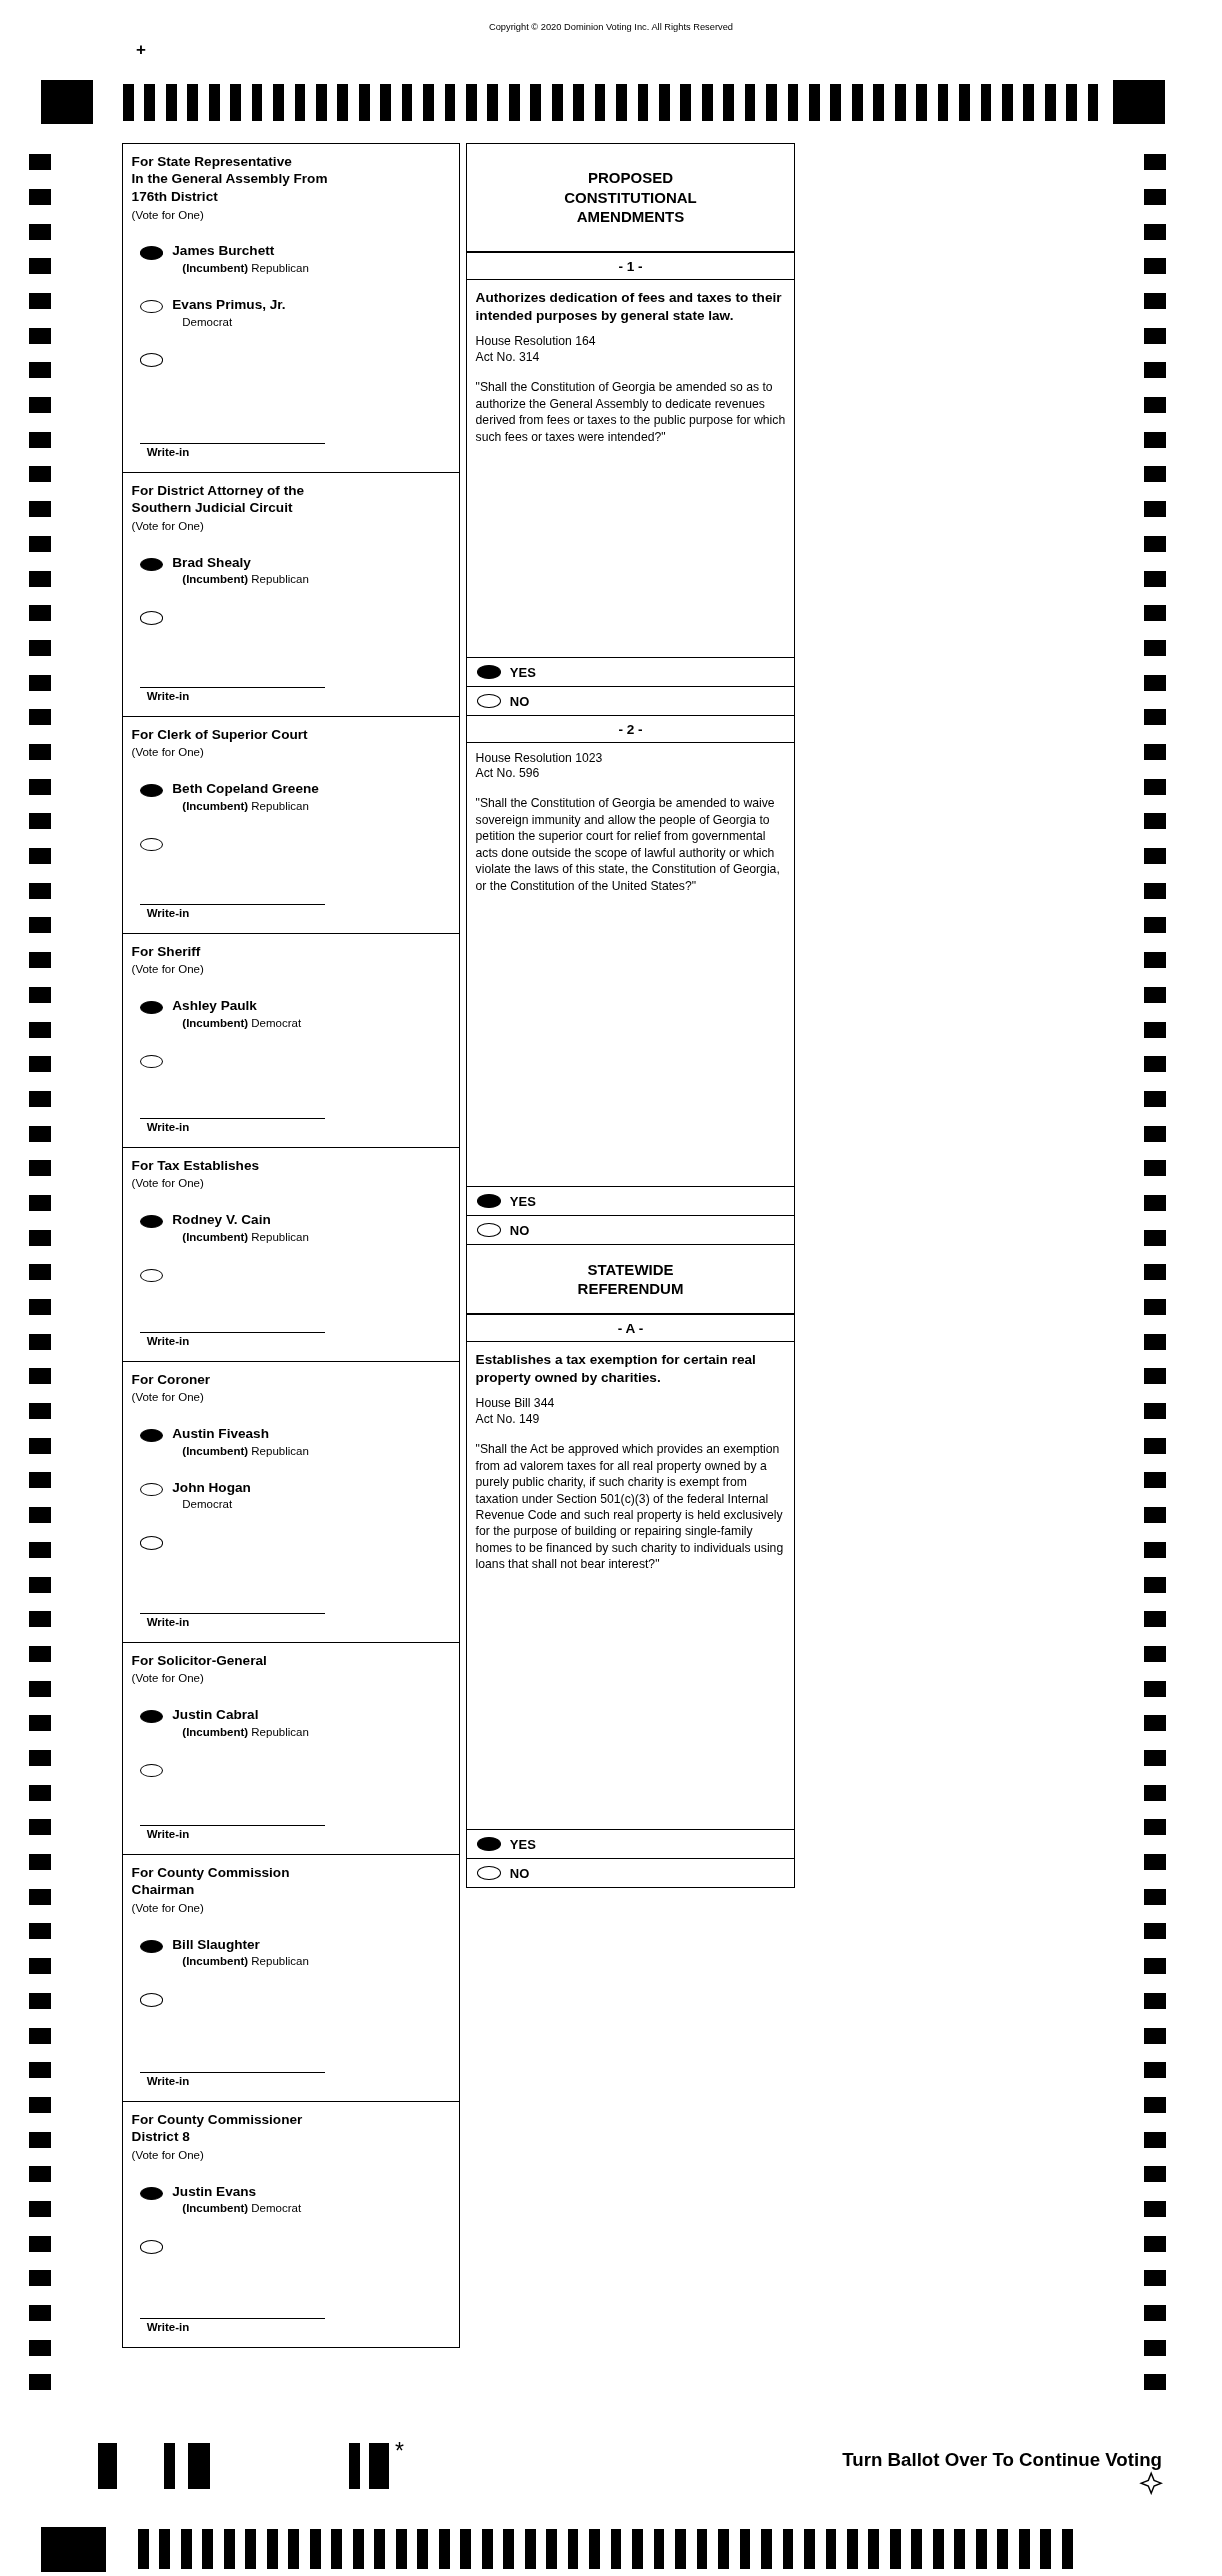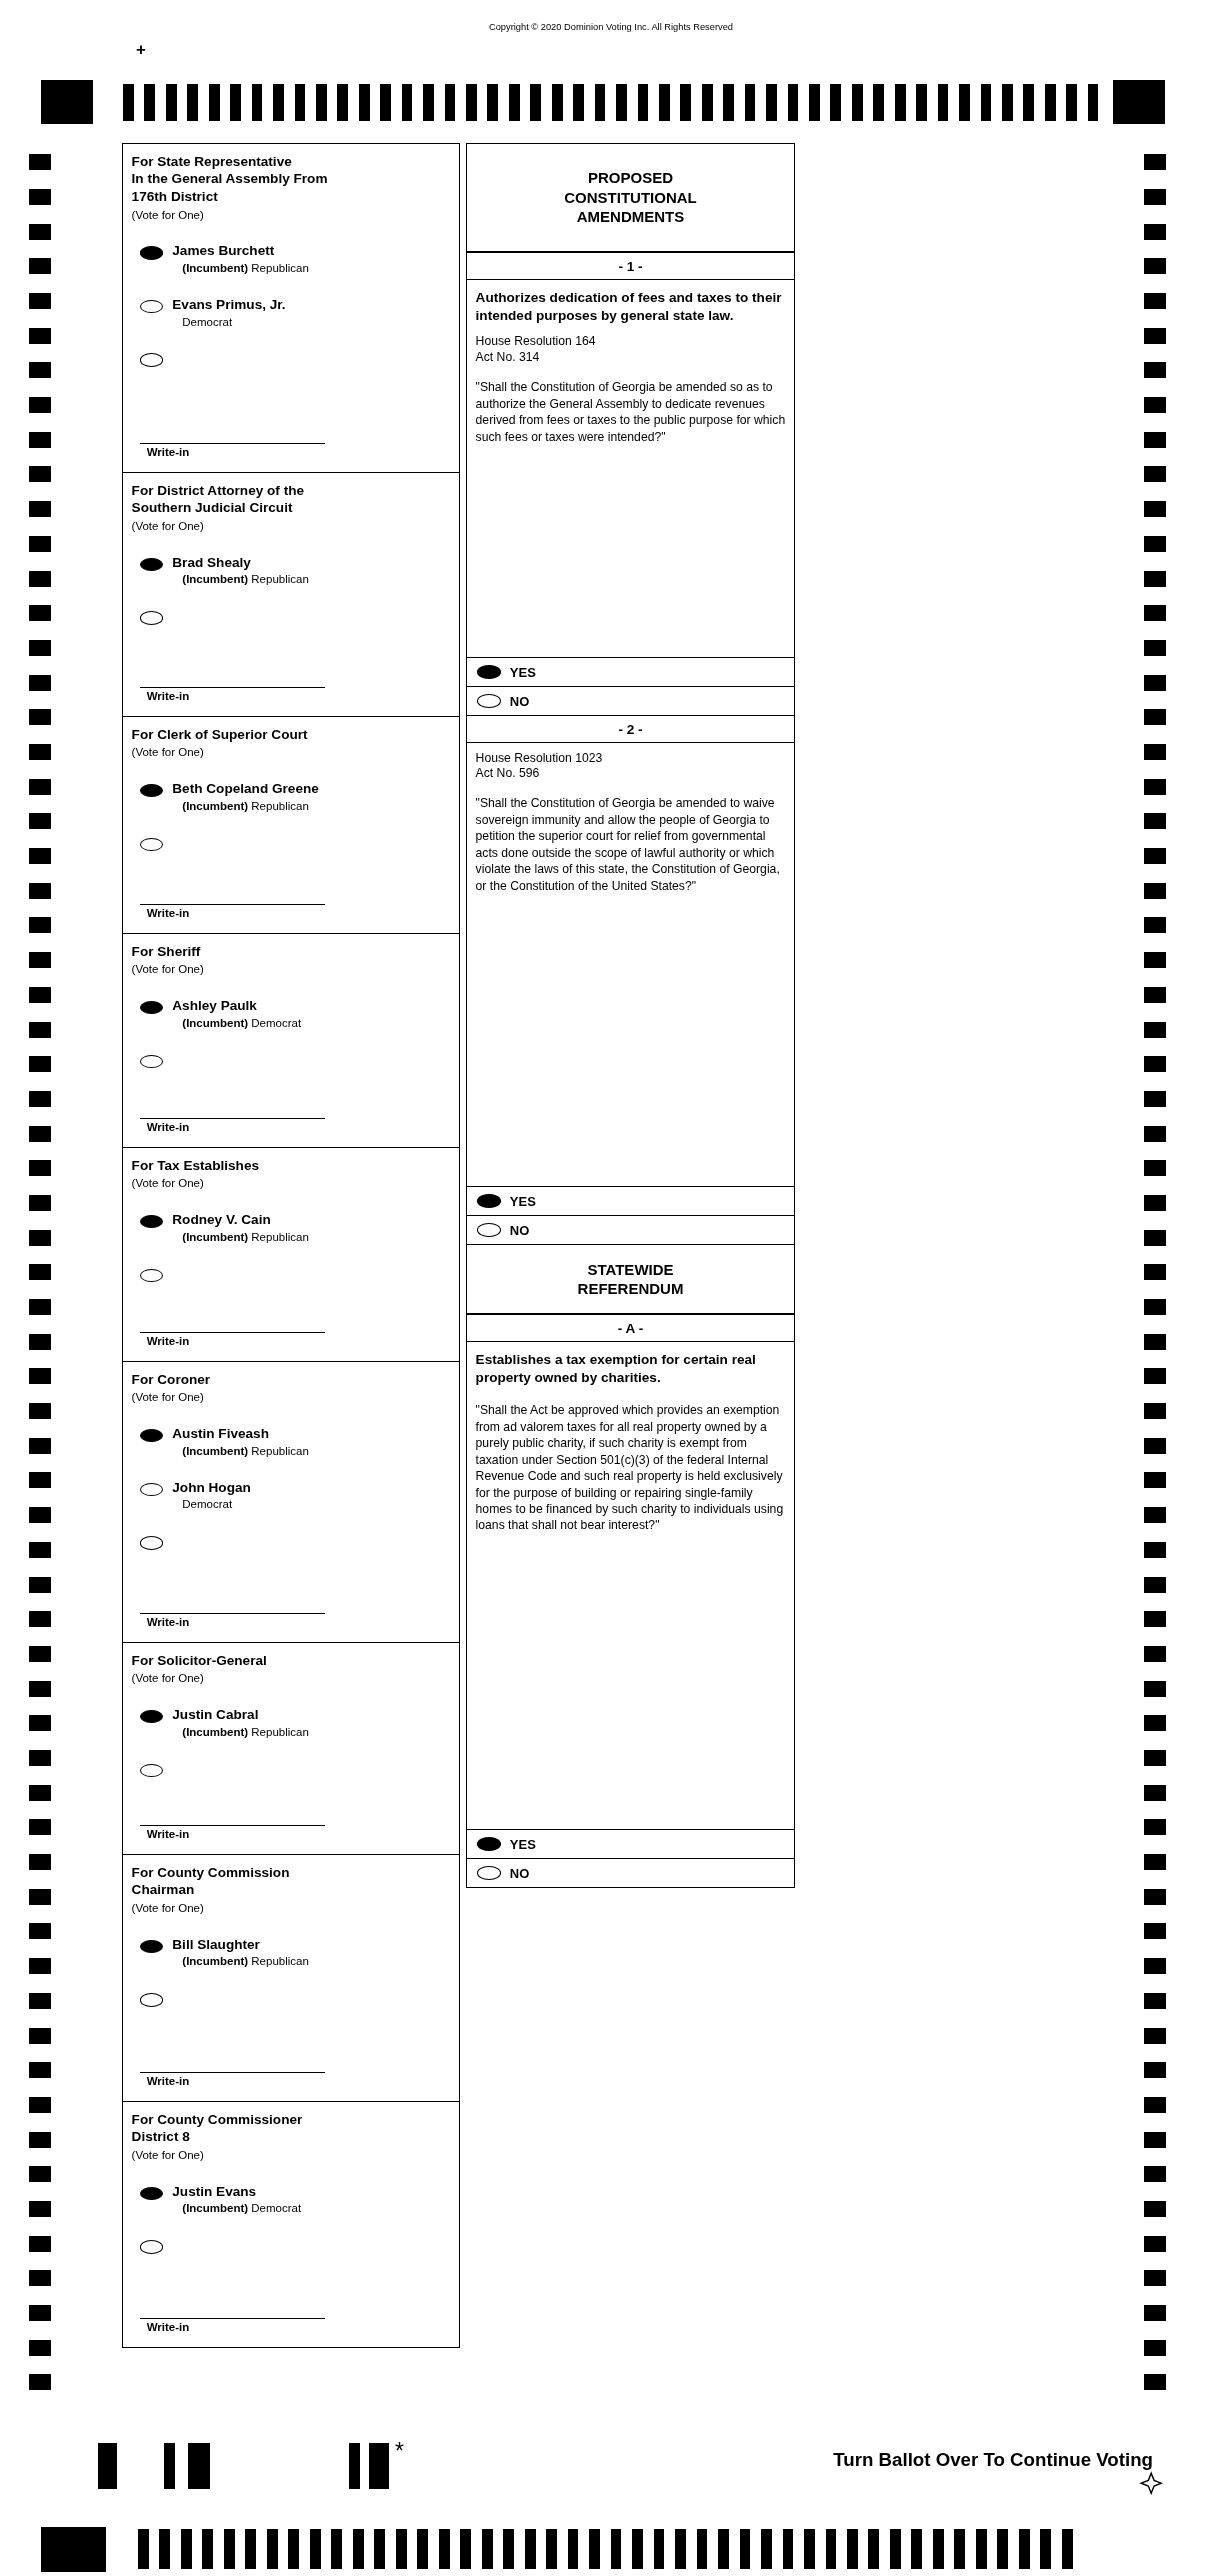--- a/index.html
+++ b/index.html
@@ -60,21 +60,21 @@
   #measure-col section:nth-of-type(4){min-height:70px}
   #measure-col section:nth-of-type(5){min-height:572px}
   .mnum{text-align:center;font-weight:bold;font-size:13.6px;padding:5.7px 0;border-bottom:1.4px solid #000}
   .msummary{font-weight:bold;font-size:13.6px;line-height:1.3;padding:8.6px 8.6px 2.9px}
   .mcite{font-size:12.2px;line-height:1.3;padding:7.2px 8.6px 0}
   .mquestion{font-size:12.2px;line-height:1.35;padding:13px 8.6px 7.2px}
   .opt{display:flex;align-items:center;gap:9.3px;padding:6.5px 0 6.5px 10px;border-top:1.4px solid #000}
   .opt .oval{margin-top:0}
   .opt-label{font-weight:bold;font-size:13px}
   
-  .turn-text{position:absolute;top:2449px;right:69px;font-weight:bold;font-size:18.7px}
+  .turn-text{position:absolute;top:2449px;right:60px;font-weight:bold;font-size:18.7px}
   .fm{position:absolute;background:#000}
   #fm1{left:98px;top:2443px;width:18.7px;height:46px}
   #fm2{left:164px;top:2443px;width:10.8px;height:46px}
   #fm3{left:188px;top:2443px;width:21.5px;height:46px}
   #fm4{left:349px;top:2443px;width:10.8px;height:46px}
   #fm5{left:369px;top:2443px;width:20px;height:46px}
   .fm-asterisk{position:absolute;left:395px;top:2438px;font-size:23px}
   #reg-diamond{position:absolute;left:1139px;top:2471px}
 </style>
 </head>
@@ -584,20 +584,24 @@
         <span class="opt-label">NO</span>
       </div>
     </section>
     <section class="mhdr">
       <div>STATEWIDE</div>
       <div>REFERENDUM</div>
     </section>
     <section class="measure">
       <div class="mnum">- A -</div>
       <div class="msummary">Establishes a tax exemption for certain real property owned by charities.</div>
+      <div class="mcite">
+        <div>House Bill 344</div>
+        <div>Act No. 149</div>
+      </div>
       <div class="mquestion">"Shall the Act be approved which provides an exemption from ad valorem taxes for all real property owned by a purely public charity, if such charity is exempt from taxation under Section 501(c)(3) of the federal Internal Revenue Code and such real property is held exclusively for the purpose of building or repairing single-family homes to be financed by such charity to individuals using loans that shall not bear interest?"</div>
       <div class="spacer"></div>
       <div class="opt">
         <span class="oval filled"></span>
         <span class="opt-label">YES</span>
       </div>
       <div class="opt">
         <span class="oval"></span>
         <span class="opt-label">NO</span>
       </div>

